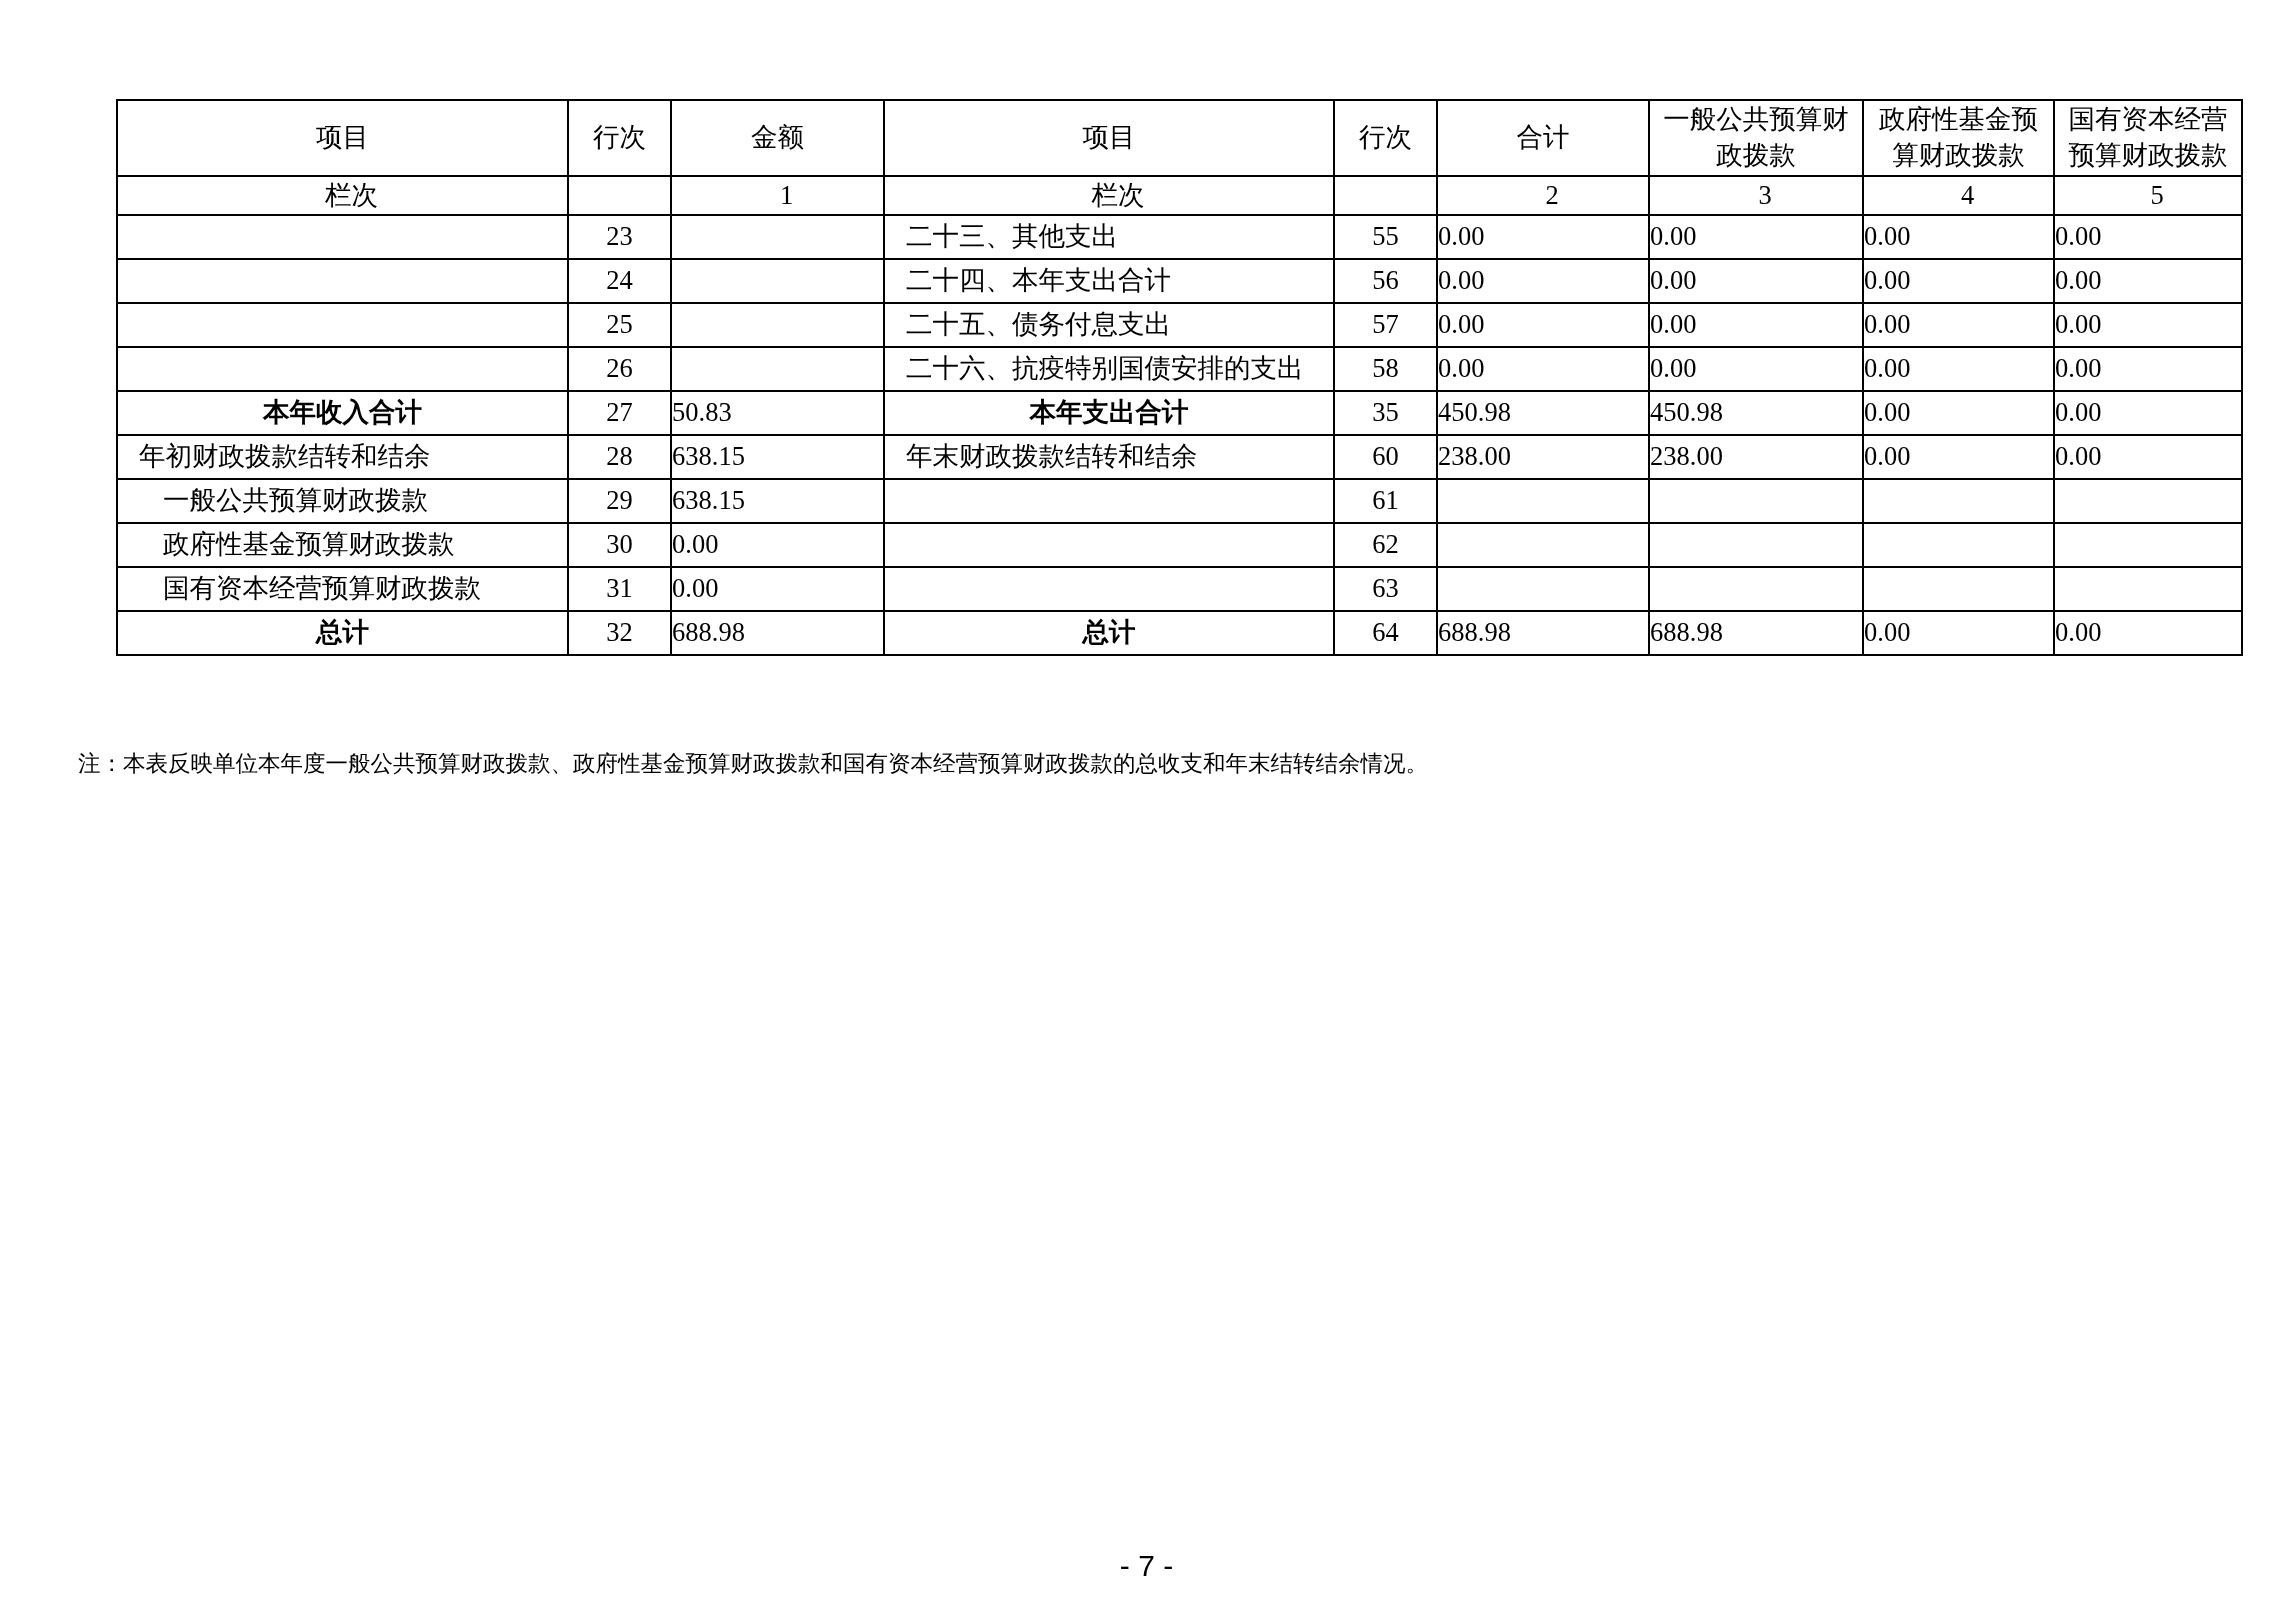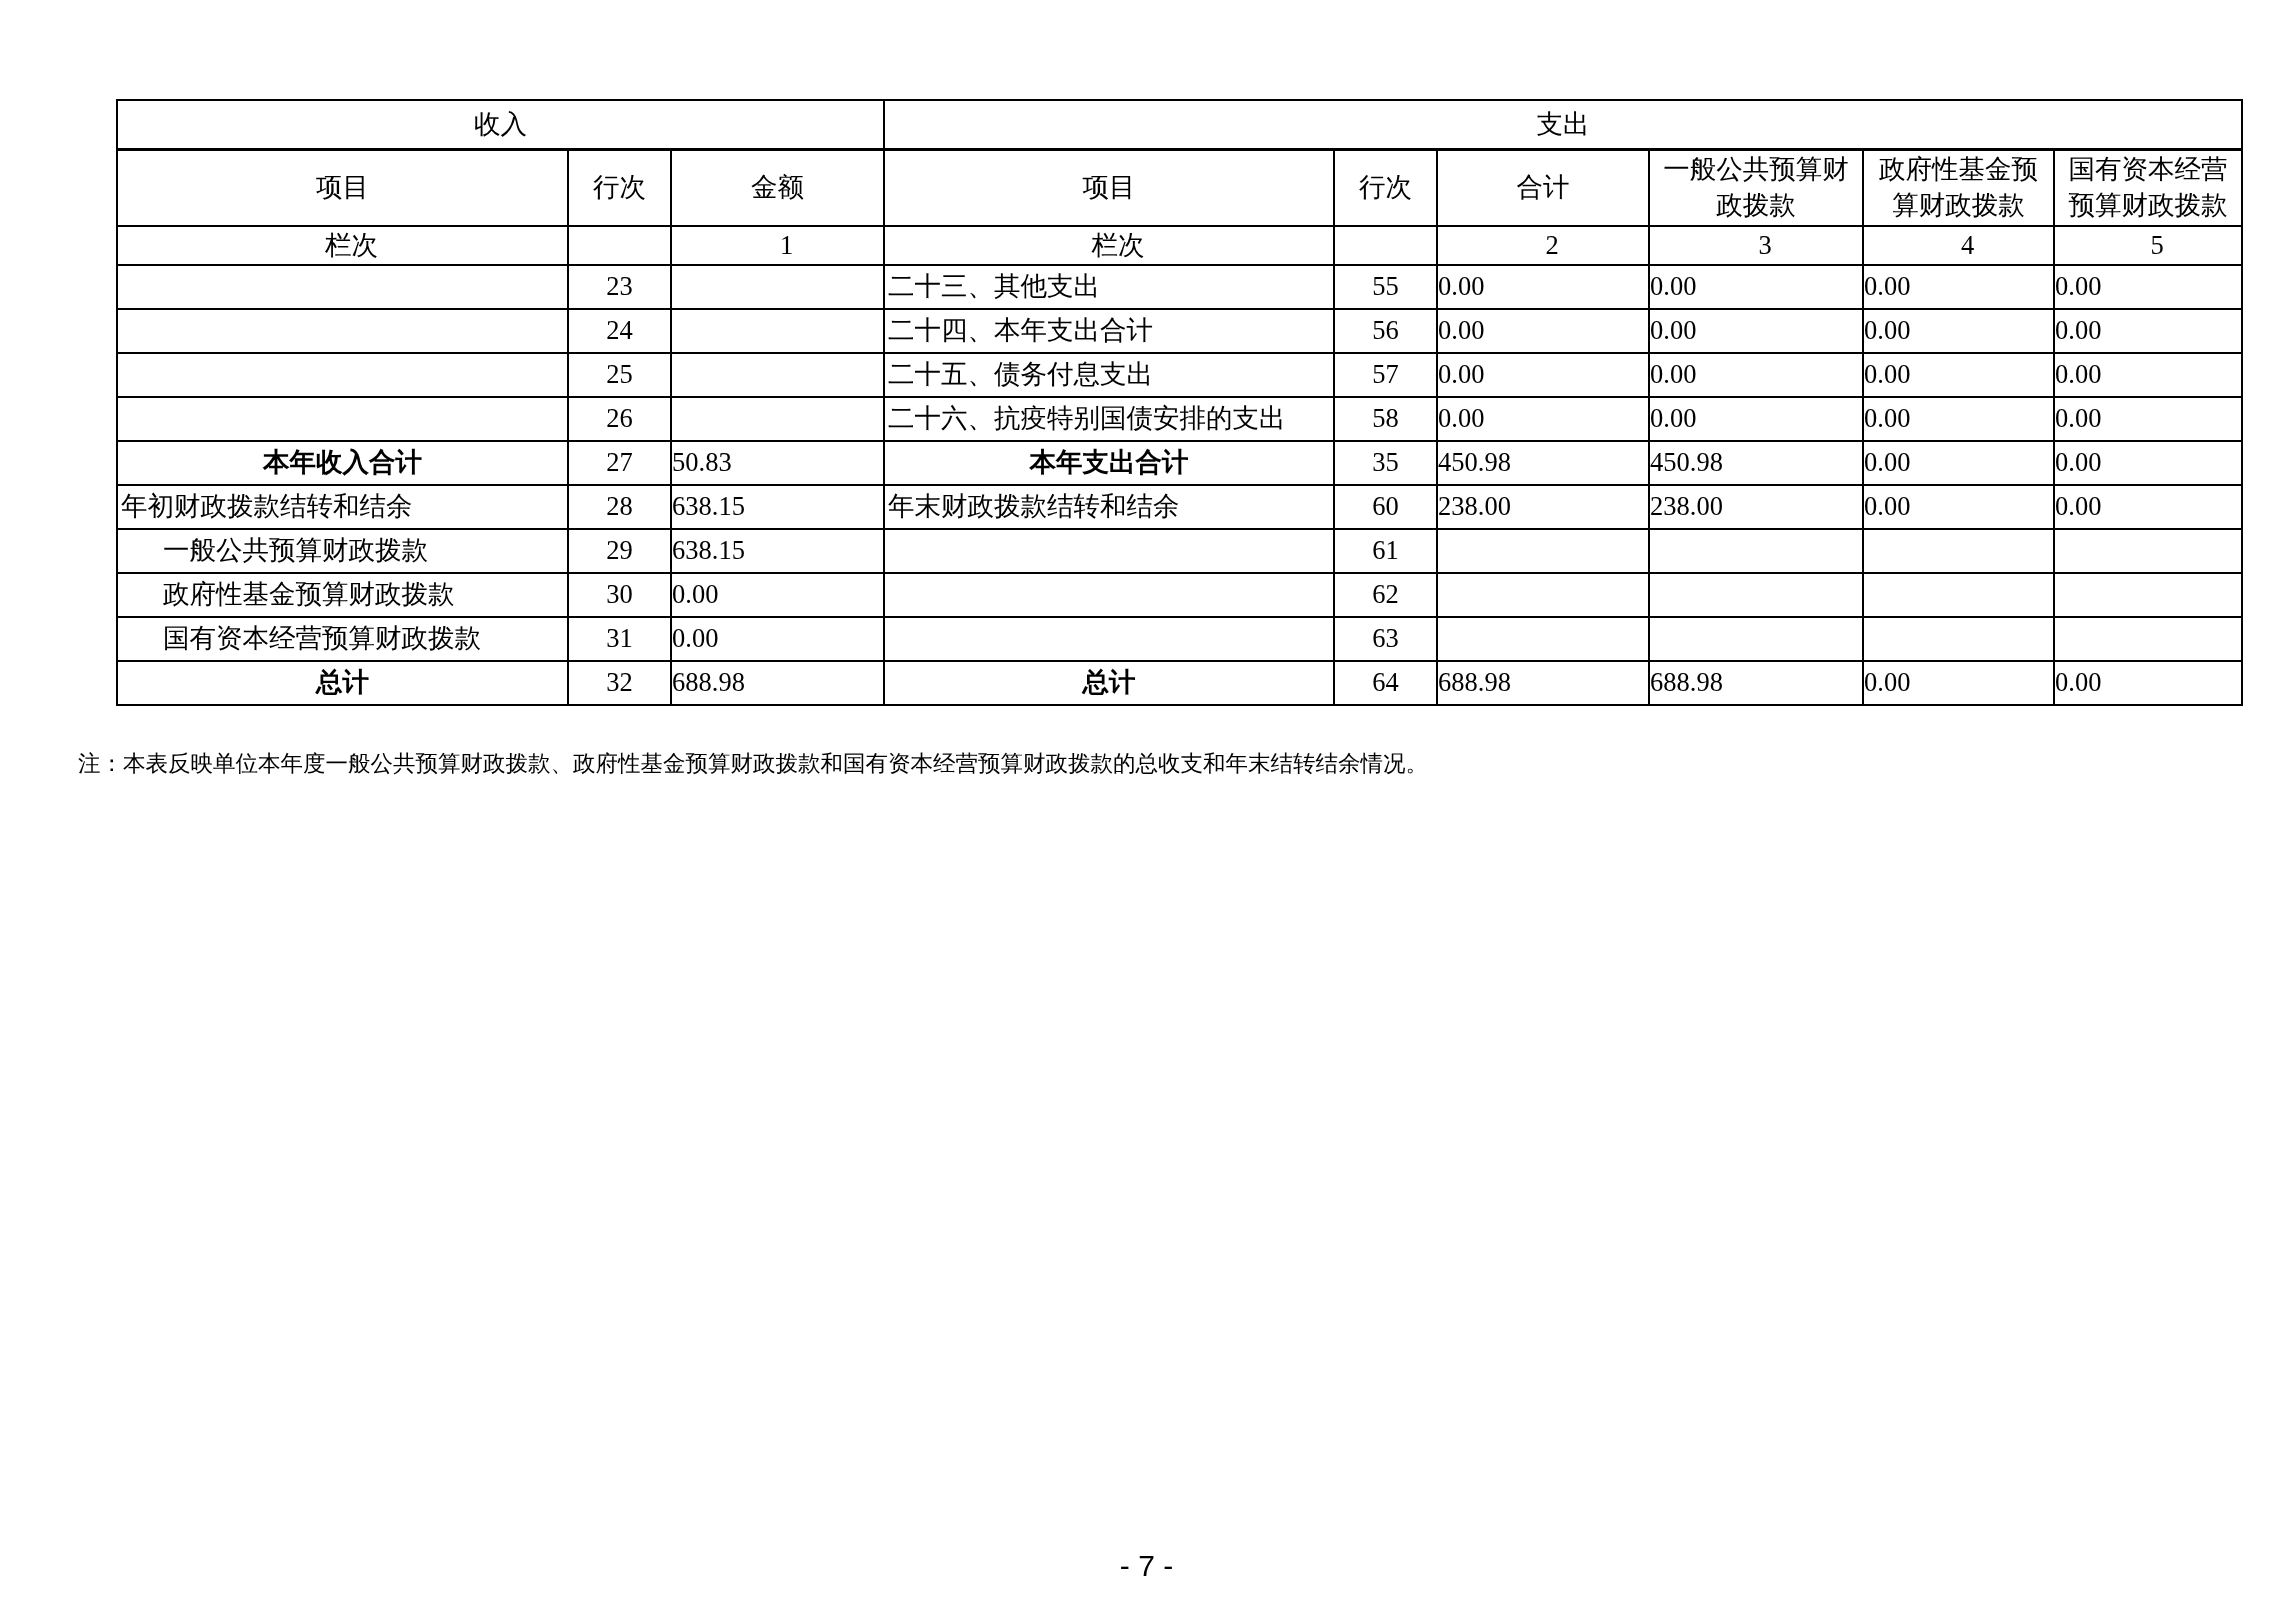--- a/index.html
+++ b/index.html
@@ -38,21 +38,21 @@
     overflow: hidden;
     white-space: normal;
     line-height: 1.35;
   }
   tr.section-row th { height: 47px; border-bottom: 3.9px solid #000; }
   tr.colhead-row th { height: 74px; padding: 0 3.9px; }
   tr.colindex-row td { height: 37px; padding-left: 18px; }
   tbody tr.data-row td { height: 42px; }
   .c   { text-align: center; }
   .num { padding-right: 3.9px; }
-  .item.left  { text-align: left; padding-left: 3px; }
+  .item.left  { text-align: left; padding-left: 21px; }
   .item.sub   { text-align: left; padding-left: 45px; }
   .item.total { text-align: center; font-weight: bold; }
   .footnote {
     position: absolute;
     left: 78px;
     top: 748px;
     font-size: 22.5px;
     letter-spacing: 0px;
     white-space: nowrap;
   }
@@ -77,24 +77,20 @@
       <col style="width:103px">
       <col style="width:213px">
       <col style="width:450px">
       <col style="width:103px">
       <col style="width:212px">
       <col style="width:214px">
       <col style="width:191px">
       <col style="width:188px">
     </colgroup>
     <thead>
-      <tr class="section-row">
-        <th colspan="3" class="c">收入</th>
-        <th colspan="6" class="c">支出</th>
-      </tr>
       <tr class="colhead-row">
         <th class="c">项目</th>
         <th class="c">行次</th>
         <th class="c">金额</th>
         <th class="c">项目</th>
         <th class="c">行次</th>
         <th class="c">合计</th>
         <th class="c">一般公共预算财政拨款</th>
         <th class="c">政府性基金预算财政拨款</th>
         <th class="c">国有资本经营预算财政拨款</th>

